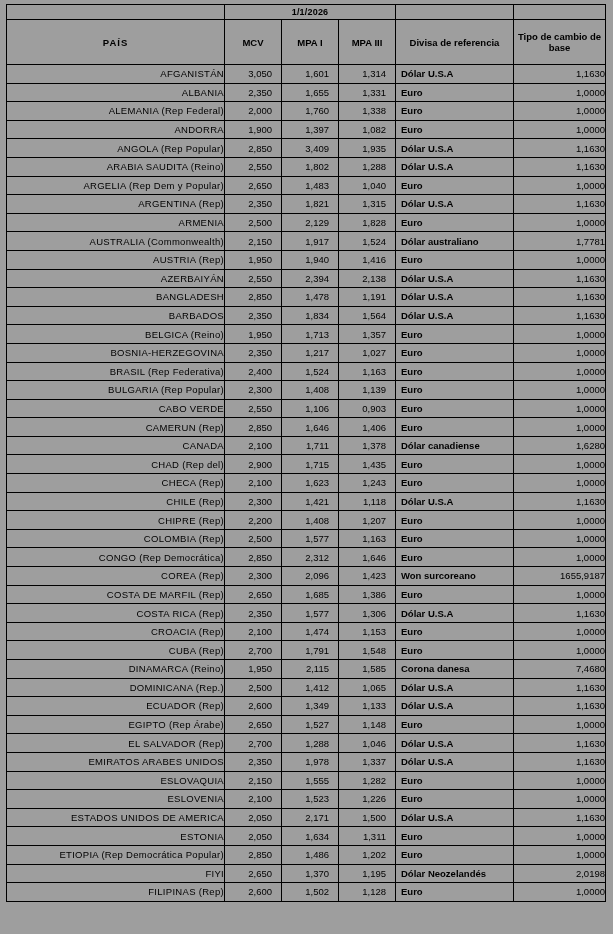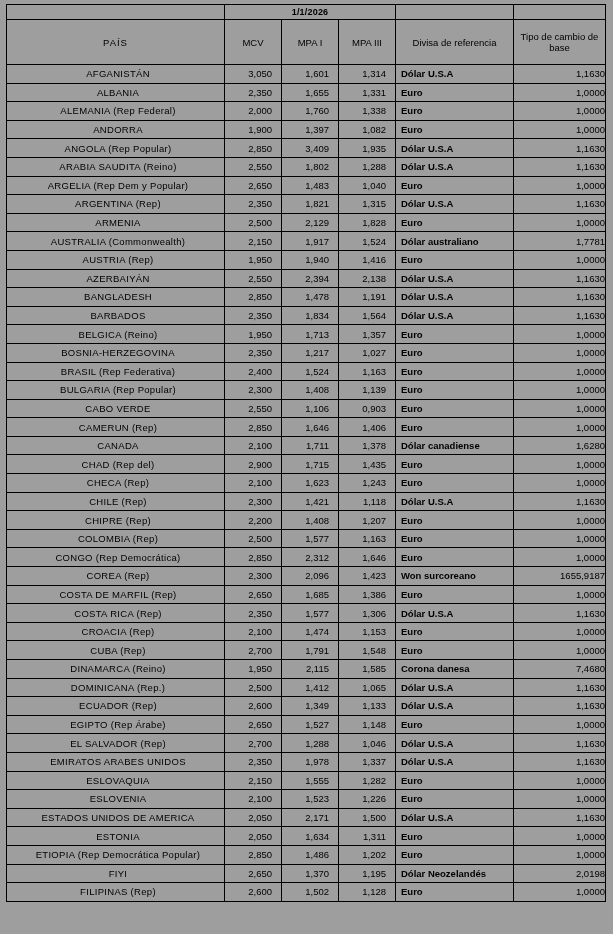--- a/index.html
+++ b/index.html
@@ -35,31 +35,31 @@
     text-align:center;
     font-size:9px;
     font-weight:bold;
     letter-spacing:.2px;
     margin-left:28px;
   }
   .hdr-blank{border-bottom:none;}
   .hdr-row2 th{
     height:44px;
     text-align:center;
-    font-weight:normal;
+    font-weight:bold;
     font-size:9.5px;
   }
   .th-pais{font-size:10px;letter-spacing:1px;}
   .col-pais{width:218px;}
   .col-num{width:57px;}
   .col-div{width:118px;}
   .col-tipo{width:92px;}
 
   td.pais{
-    text-align:center;
+    text-align:right;
     padding-left:5px;
     height:17.6px;
     font-size:9.5px;
     letter-spacing:.3px;
   }
   td.num{
     text-align:right;
     padding-right:9px;
     font-size:9.5px;
   }

